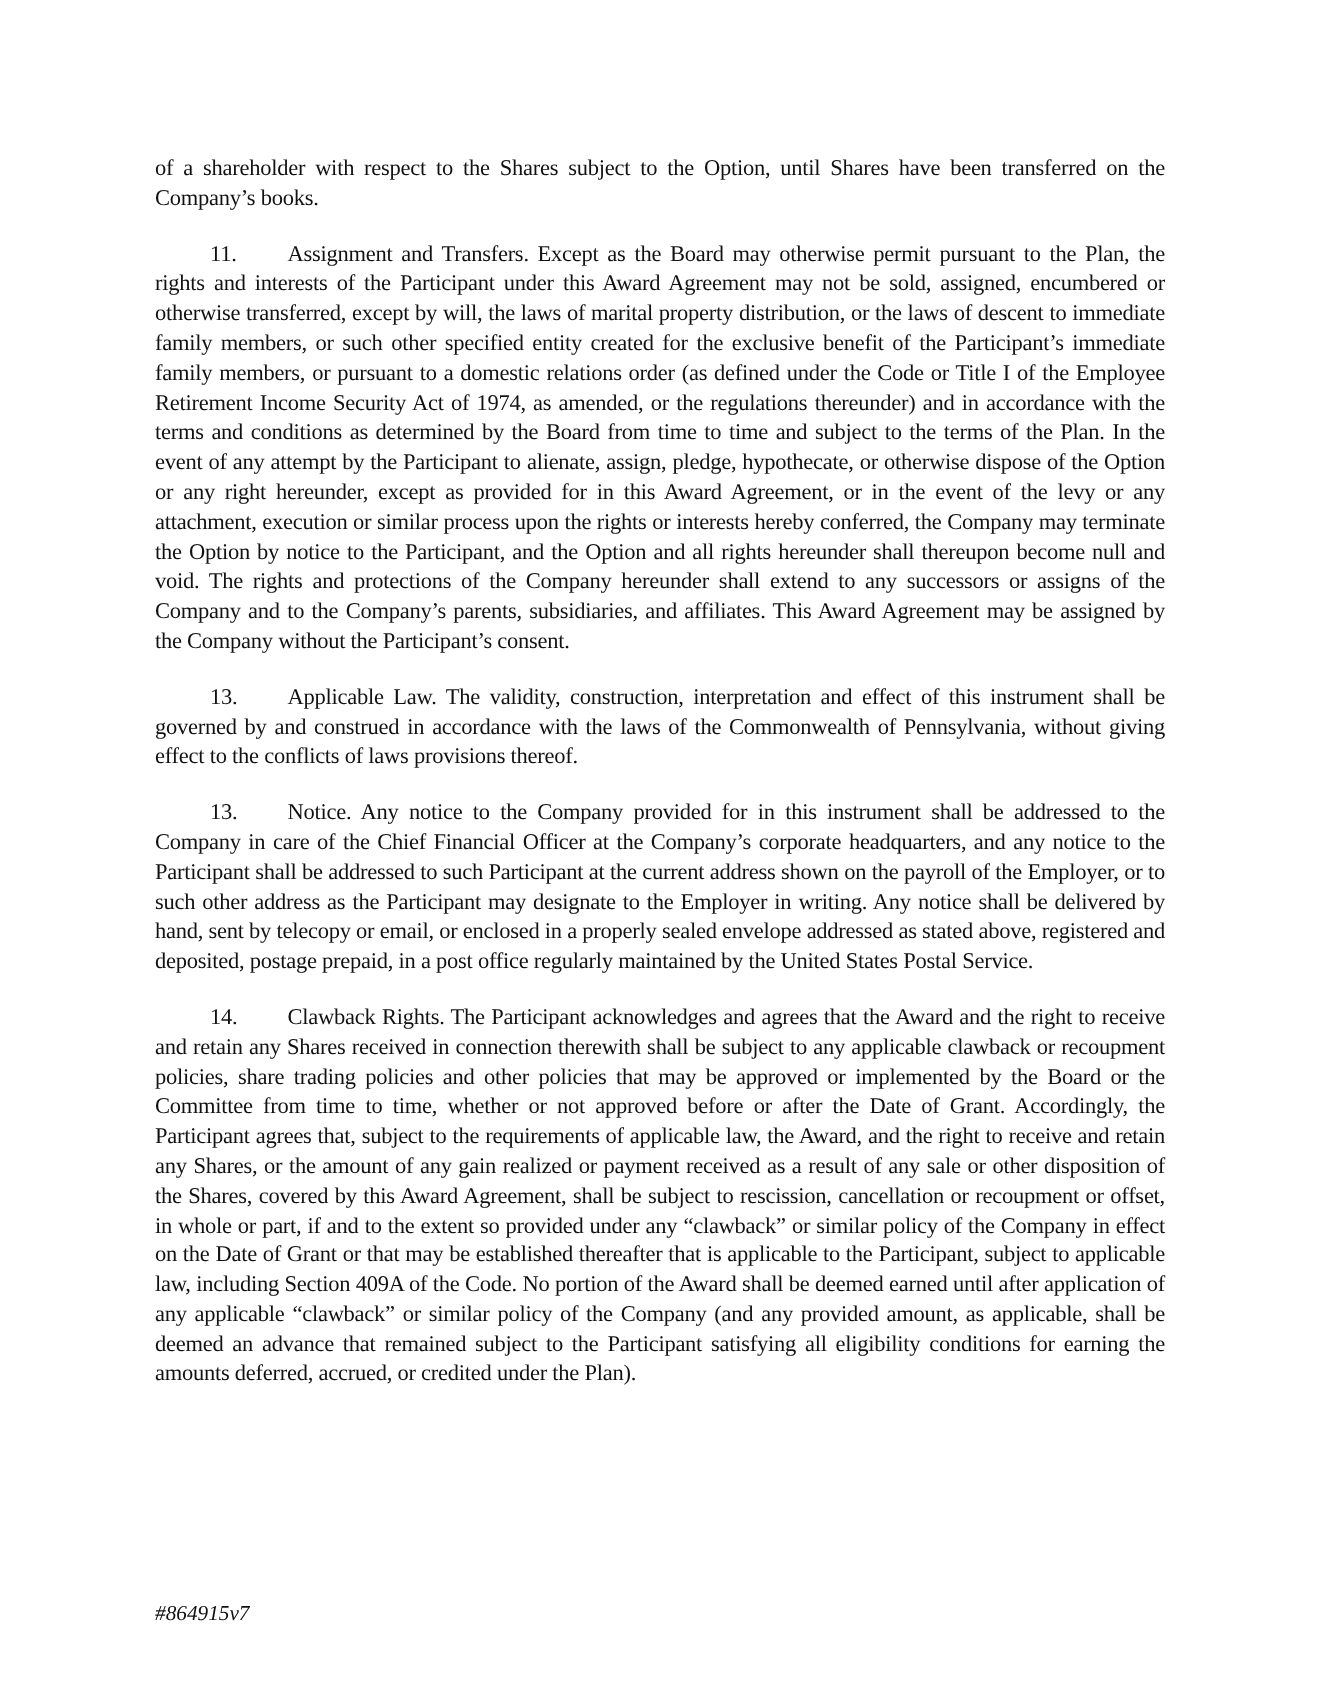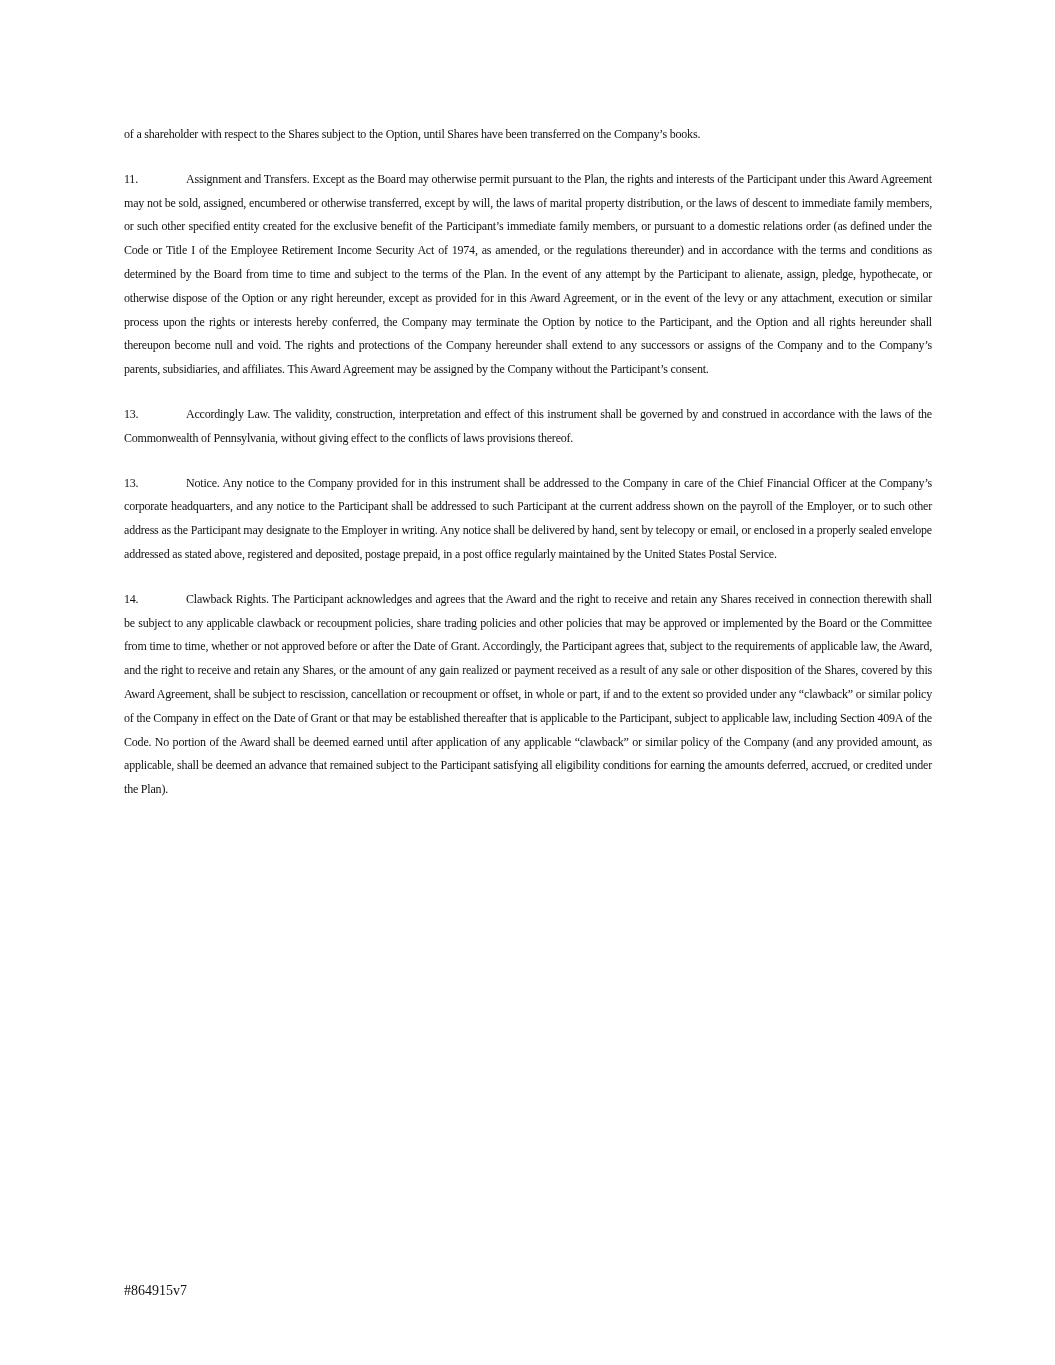--- a/index.html
+++ b/index.html
@@ -13,59 +13,61 @@
       position: relative;
       overflow: hidden;
       font-family: "Liberation Serif", serif;
       color: #111111;
     }
     .page {
       position: absolute;
       left: 124px;
       top: 123px;
       width: 808px;
-      font-size: 12px;
+      font-size: 18px;
       line-height: 23.8px;
       letter-spacing: -0.2px;
     }
     .para {
       margin: 0 0 21px 0;
       text-align: justify;
       text-justify: inter-word;
     }
     .sec-num {
       display: inline-block;
       width: 62px;
+      margin-left: 44px;
     }
     .sec-title {
       text-underline-offset: 2px;
       text-decoration-thickness: 1px;
     }
     .footer {
       position: absolute;
       left: 124px;
       top: 1280px;
-      font-size: 14px;
+      font-size: 17px;
       line-height: 22px;
       font-family: "Liberation Serif", serif;
+      font-style: italic;
     }
   </style>
 </head>
 <body>
 
 <div class="page">
 
   <p class="para">of a shareholder with respect to the Shares subject to the Option, until Shares have been transferred on the Company’s books.</p>
 
   <p class="para">
     <span class="sec-num">11.</span><span class="sec-title">Assignment and Transfers</span><span>.  Except as the Board may otherwise permit pursuant to the Plan, the rights and interests of the Participant under this Award Agreement may not be sold, assigned, encumbered or otherwise transferred, except by will, the laws of marital property distribution, or the laws of descent to immediate family members, or such other specified entity created for the exclusive benefit of the Participant’s immediate family members, or pursuant to a domestic relations order (as defined under the Code or Title I of the Employee Retirement Income Security Act of 1974, as amended, or the regulations thereunder) and in accordance with the terms and conditions as determined by the Board from time to time and subject to the terms of the Plan.  In the event of any attempt by the Participant to alienate, assign, pledge, hypothecate, or otherwise dispose of the Option or any right hereunder, except as provided for in this Award Agreement, or in the event of the levy or any attachment, execution or similar process upon the rights or interests hereby conferred, the Company may terminate the Option by notice to the Participant, and the Option and all rights hereunder shall thereupon become null and void.  The rights and protections of the Company hereunder shall extend to any successors or assigns of the Company and to the Company’s parents, subsidiaries, and affiliates.  This Award Agreement may be assigned by the Company without the Participant’s consent.</span>
   </p>
 
   <p class="para">
-    <span class="sec-num">13.</span><span class="sec-title">Accordingly Law</span><span>.  The validity, construction, interpretation and effect of this instrument shall be governed by and construed in accordance with the laws of the Commonwealth of Pennsylvania, without giving effect to the conflicts of laws provisions thereof.</span>
+    <span class="sec-num">13.</span><span class="sec-title">Applicable Law</span><span>.  The validity, construction, interpretation and effect of this instrument shall be governed by and construed in accordance with the laws of the Commonwealth of Pennsylvania, without giving effect to the conflicts of laws provisions thereof.</span>
   </p>
 
   <p class="para">
     <span class="sec-num">13.</span><span class="sec-title">Notice</span><span>.  Any notice to the Company provided for in this instrument shall be addressed to the Company in care of the Chief Financial Officer at the Company’s corporate headquarters, and any notice to the Participant shall be addressed to such Participant at the current address shown on the payroll of the Employer, or to such other address as the Participant may designate to the Employer in writing.  Any notice shall be delivered by hand, sent by telecopy or email, or enclosed in a properly sealed envelope addressed as stated above, registered and deposited, postage prepaid, in a post office regularly maintained by the United States Postal Service.</span>
   </p>
 
   <p class="para">
     <span class="sec-num">14.</span><span class="sec-title">Clawback Rights</span><span>.  The Participant acknowledges and agrees that the Award and the right to receive and retain any Shares received in connection therewith shall be subject to any applicable clawback or recoupment policies, share trading policies and other policies that may be approved or implemented by the Board or the Committee from time to time, whether or not approved before or after the Date of Grant.  Accordingly, the Participant agrees that, subject to the requirements of applicable law, the Award, and the right to receive and retain any Shares, or the amount of any gain realized or payment received as a result of any sale or other disposition of the Shares, covered by this Award Agreement, shall be subject to rescission, cancellation or recoupment or offset, in whole or part, if and to the extent so provided under any “clawback” or similar policy of the Company in effect on the Date of Grant or that may be established thereafter that is applicable to the Participant, subject to applicable law, including Section 409A of the Code.  No portion of the Award shall be deemed earned until after application of any applicable “clawback” or similar policy of the Company (and any provided amount, as applicable, shall be deemed an advance that remained subject to the Participant satisfying all eligibility conditions for earning the amounts deferred, accrued, or credited under the Plan).</span>
   </p>
 

